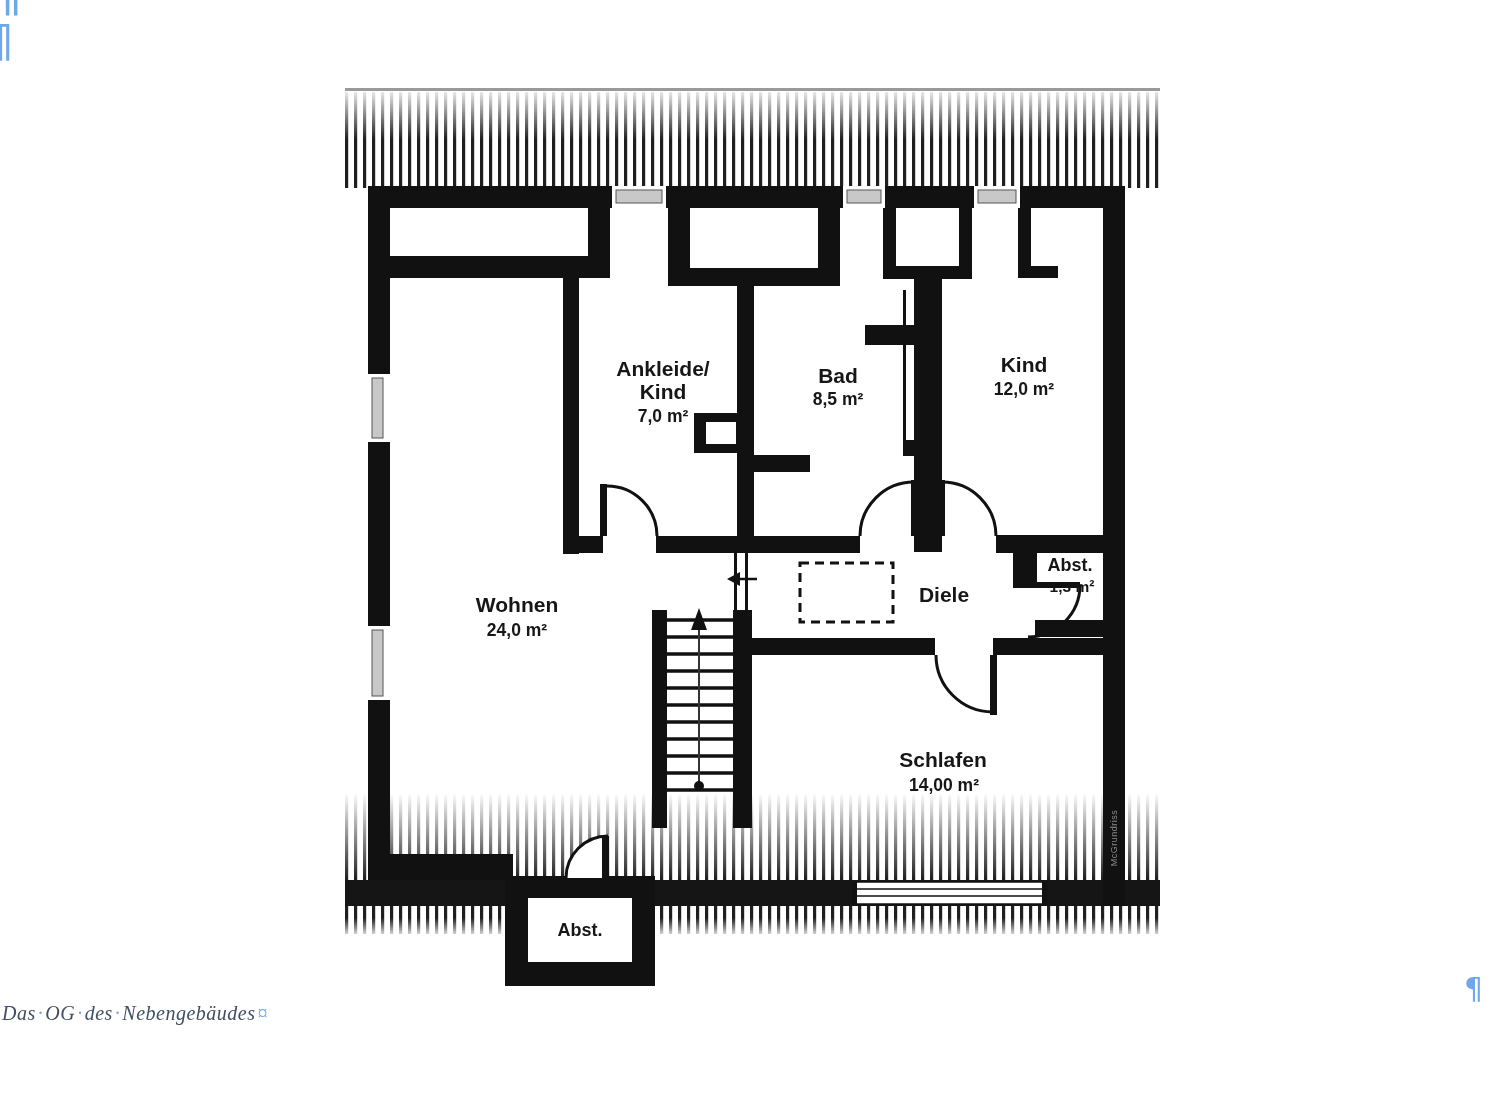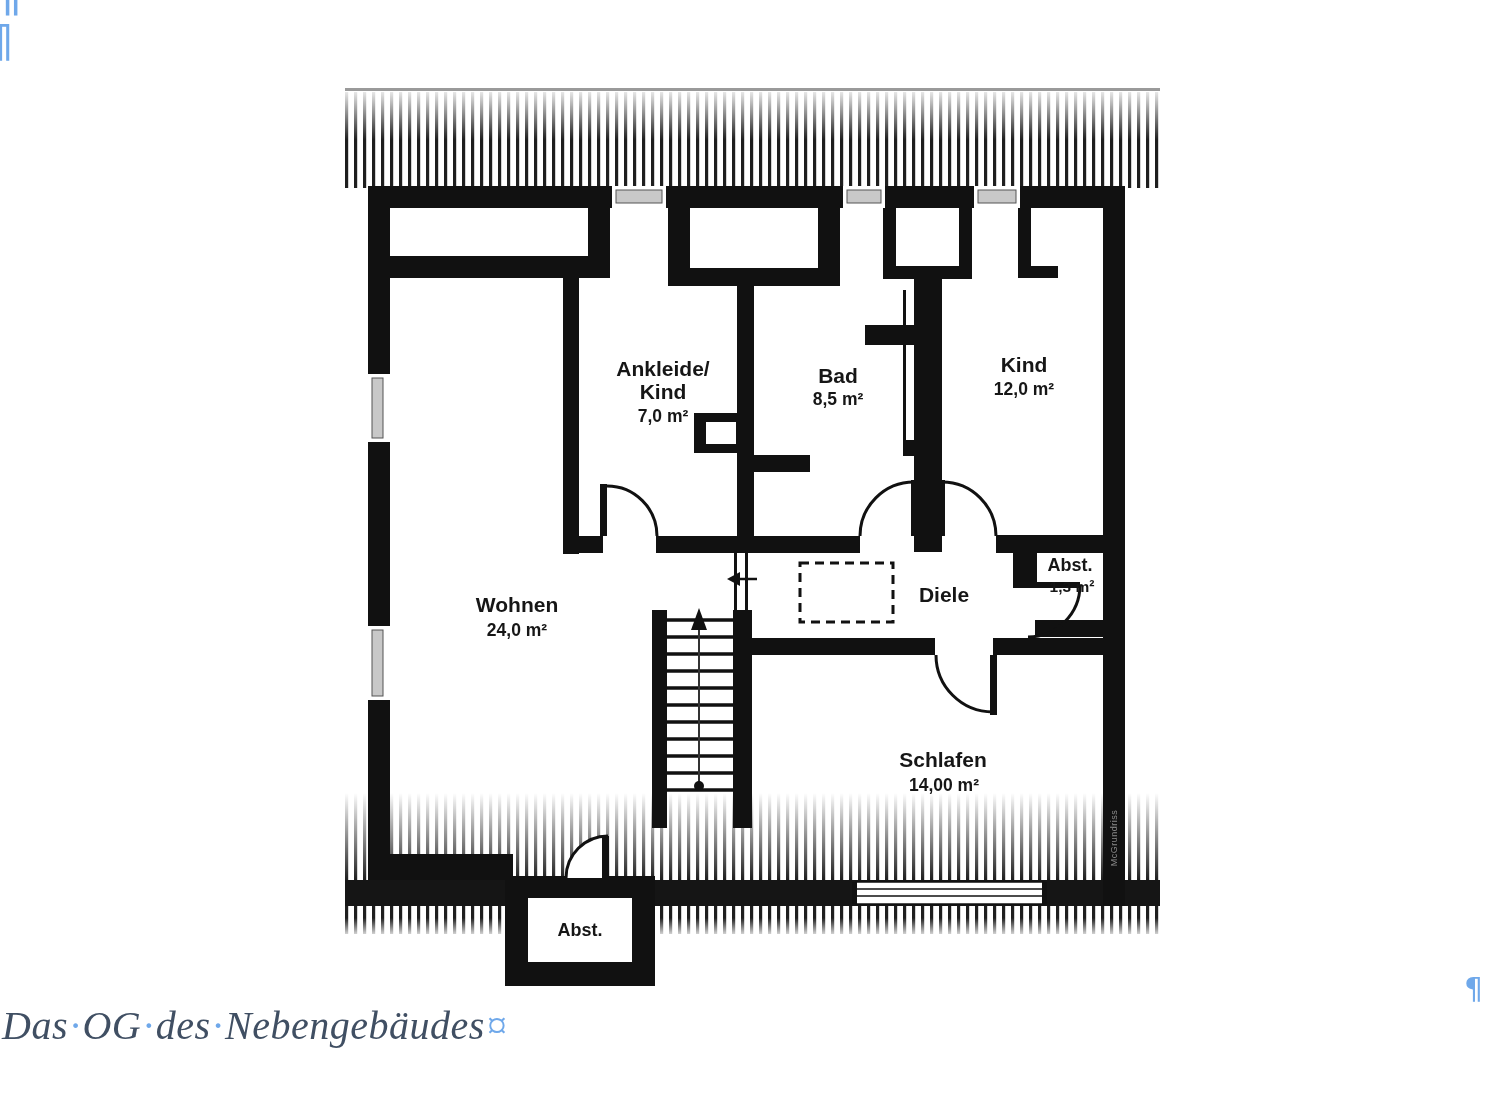--- a/index.html
+++ b/index.html
@@ -9,21 +9,21 @@
   
   .rn{font-family:"Liberation Sans",sans-serif;font-weight:700;font-size:21px;fill:#161616;text-anchor:middle;}
   .ra{font-family:"Liberation Sans",sans-serif;font-weight:700;font-size:17.5px;fill:#161616;text-anchor:middle;}
   .rs{font-family:"Liberation Sans",sans-serif;font-weight:700;font-size:18px;fill:#161616;text-anchor:middle;}
   .rs2{font-family:"Liberation Sans",sans-serif;font-weight:700;font-size:15.5px;fill:#161616;text-anchor:middle;}
   .wm{font-family:"Liberation Sans",sans-serif;font-size:9px;fill:#8a8a8a;text-anchor:middle;letter-spacing:.5px;}
   .wall{fill:#111111;}
   .wline{stroke:#111111;fill:none;}
   
   .caption{position:absolute;left:2px;top:1002px;font-family:"Liberation Serif",serif;
-           font-style:italic;font-size:40px;color:#404f63;white-space:nowrap;letter-spacing:.5px;}
+           font-style:italic;font-size:20px;color:#404f63;white-space:nowrap;letter-spacing:.5px;}
   .cmark{color:#6fa8ea;padding:0 2px;}
   .pilcrow{position:absolute;color:#6fa8ea;font-family:"DejaVu Sans",sans-serif;
            line-height:1;font-style:normal;}
   .pa{left:-9px;top:-32px;font-size:50px;}
   .pb{left:-14px;top:20px;font-size:44px;}
   .pc{left:1464px;top:974px;font-size:30px;}
 </style>
 </head>
 <body>
 

